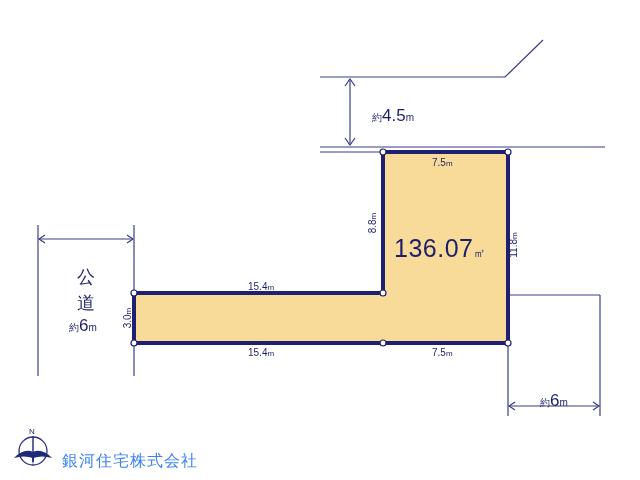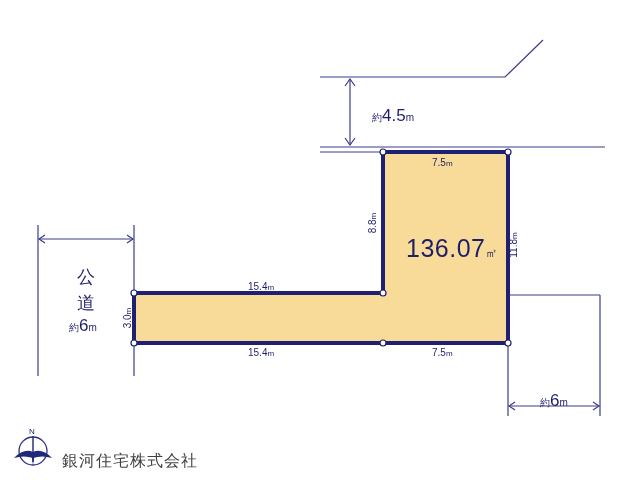--- a/index.html
+++ b/index.html
@@ -9,21 +9,21 @@
   .lbl { position: absolute; white-space: nowrap; color: #1d1f6b; line-height: 1; }
   .small { font-size: 10px; }
   .unit { font-size: 10px; }
   .pre { font-size: 10px; }
   .big { font-size: 17px; }
   .area { font-size: 25px; letter-spacing: 0.5px; }
   .area .unit { font-size: 12px; }
   .vert { transform: rotate(-90deg); transform-origin: center center; }
   .road-char { font-size: 18px; font-family: "DejaVu Sans", sans-serif; }
   .company { position: absolute; left: 62px; top: 451px; font-size: 16px;
-             color: #404040; font-family: Liberation Mono, monospace; letter-spacing: 1px; }
+             color: #3b82f6; font-family: Liberation Mono, monospace; letter-spacing: 1px; }
 </style>
 </head>
 <body>
 
 <svg class="plan" width="640" height="480" viewBox="0 0 640 480">
 
   <polyline points="320,77 505,77 543,40" fill="none" stroke="#3a3d88" stroke-width="1.2"></polyline>
 
   <line x1="320" y1="147" x2="605" y2="147" stroke="#3a3d88" stroke-width="1.2"></line>
   <line x1="320" y1="152" x2="383" y2="152" stroke="#3a3d88" stroke-width="1"></line>
@@ -69,21 +69,21 @@
     <path d="M14,458 Q24,448 33,452 Q42,448 52,458 Q42,455 33,458 Q24,455 14,458 Z" fill="#1f2a7a"></path>
     <path d="M31,452 L33,465 L35,452 Z" fill="#1f2a7a"></path>
   </g>
   <text x="29" y="436" font-size="8" fill="#1f2a7a" font-family="Liberation Sans, sans-serif"></text>
 </svg>
 
 <span class="lbl" style="left:29px;top:428px;font-size:8px;">N</span>
 
 <span class="lbl small" style="left:432px;top:158px;"><span>7.5</span><span class="unit" style="font-size:8px">m</span></span>
 
-<span class="lbl area" style="left:406px;top:236px;"><span>136.07</span><span class="unit">㎡</span></span>
+<span class="lbl area" style="left:394px;top:236px;"><span>136.07</span><span class="unit">㎡</span></span>
 
 <span class="lbl small vert" style="left:358px;top:218px;width:30px;text-align:center;"><span>8.8</span><span style="font-size:8px">m</span></span>
 
 <span class="lbl small vert" style="left:497px;top:240px;width:34px;text-align:center;"><span>11.8</span><span style="font-size:8px">m</span></span>
 
 <span class="lbl small" style="left:248px;top:282px;"><span>15.4</span><span style="font-size:8px">m</span></span>
 
 <span class="lbl small" style="left:248px;top:348px;"><span>15.4</span><span style="font-size:8px">m</span></span>
 
 <span class="lbl small" style="left:432px;top:348px;"><span>7.5</span><span style="font-size:8px">m</span></span>

